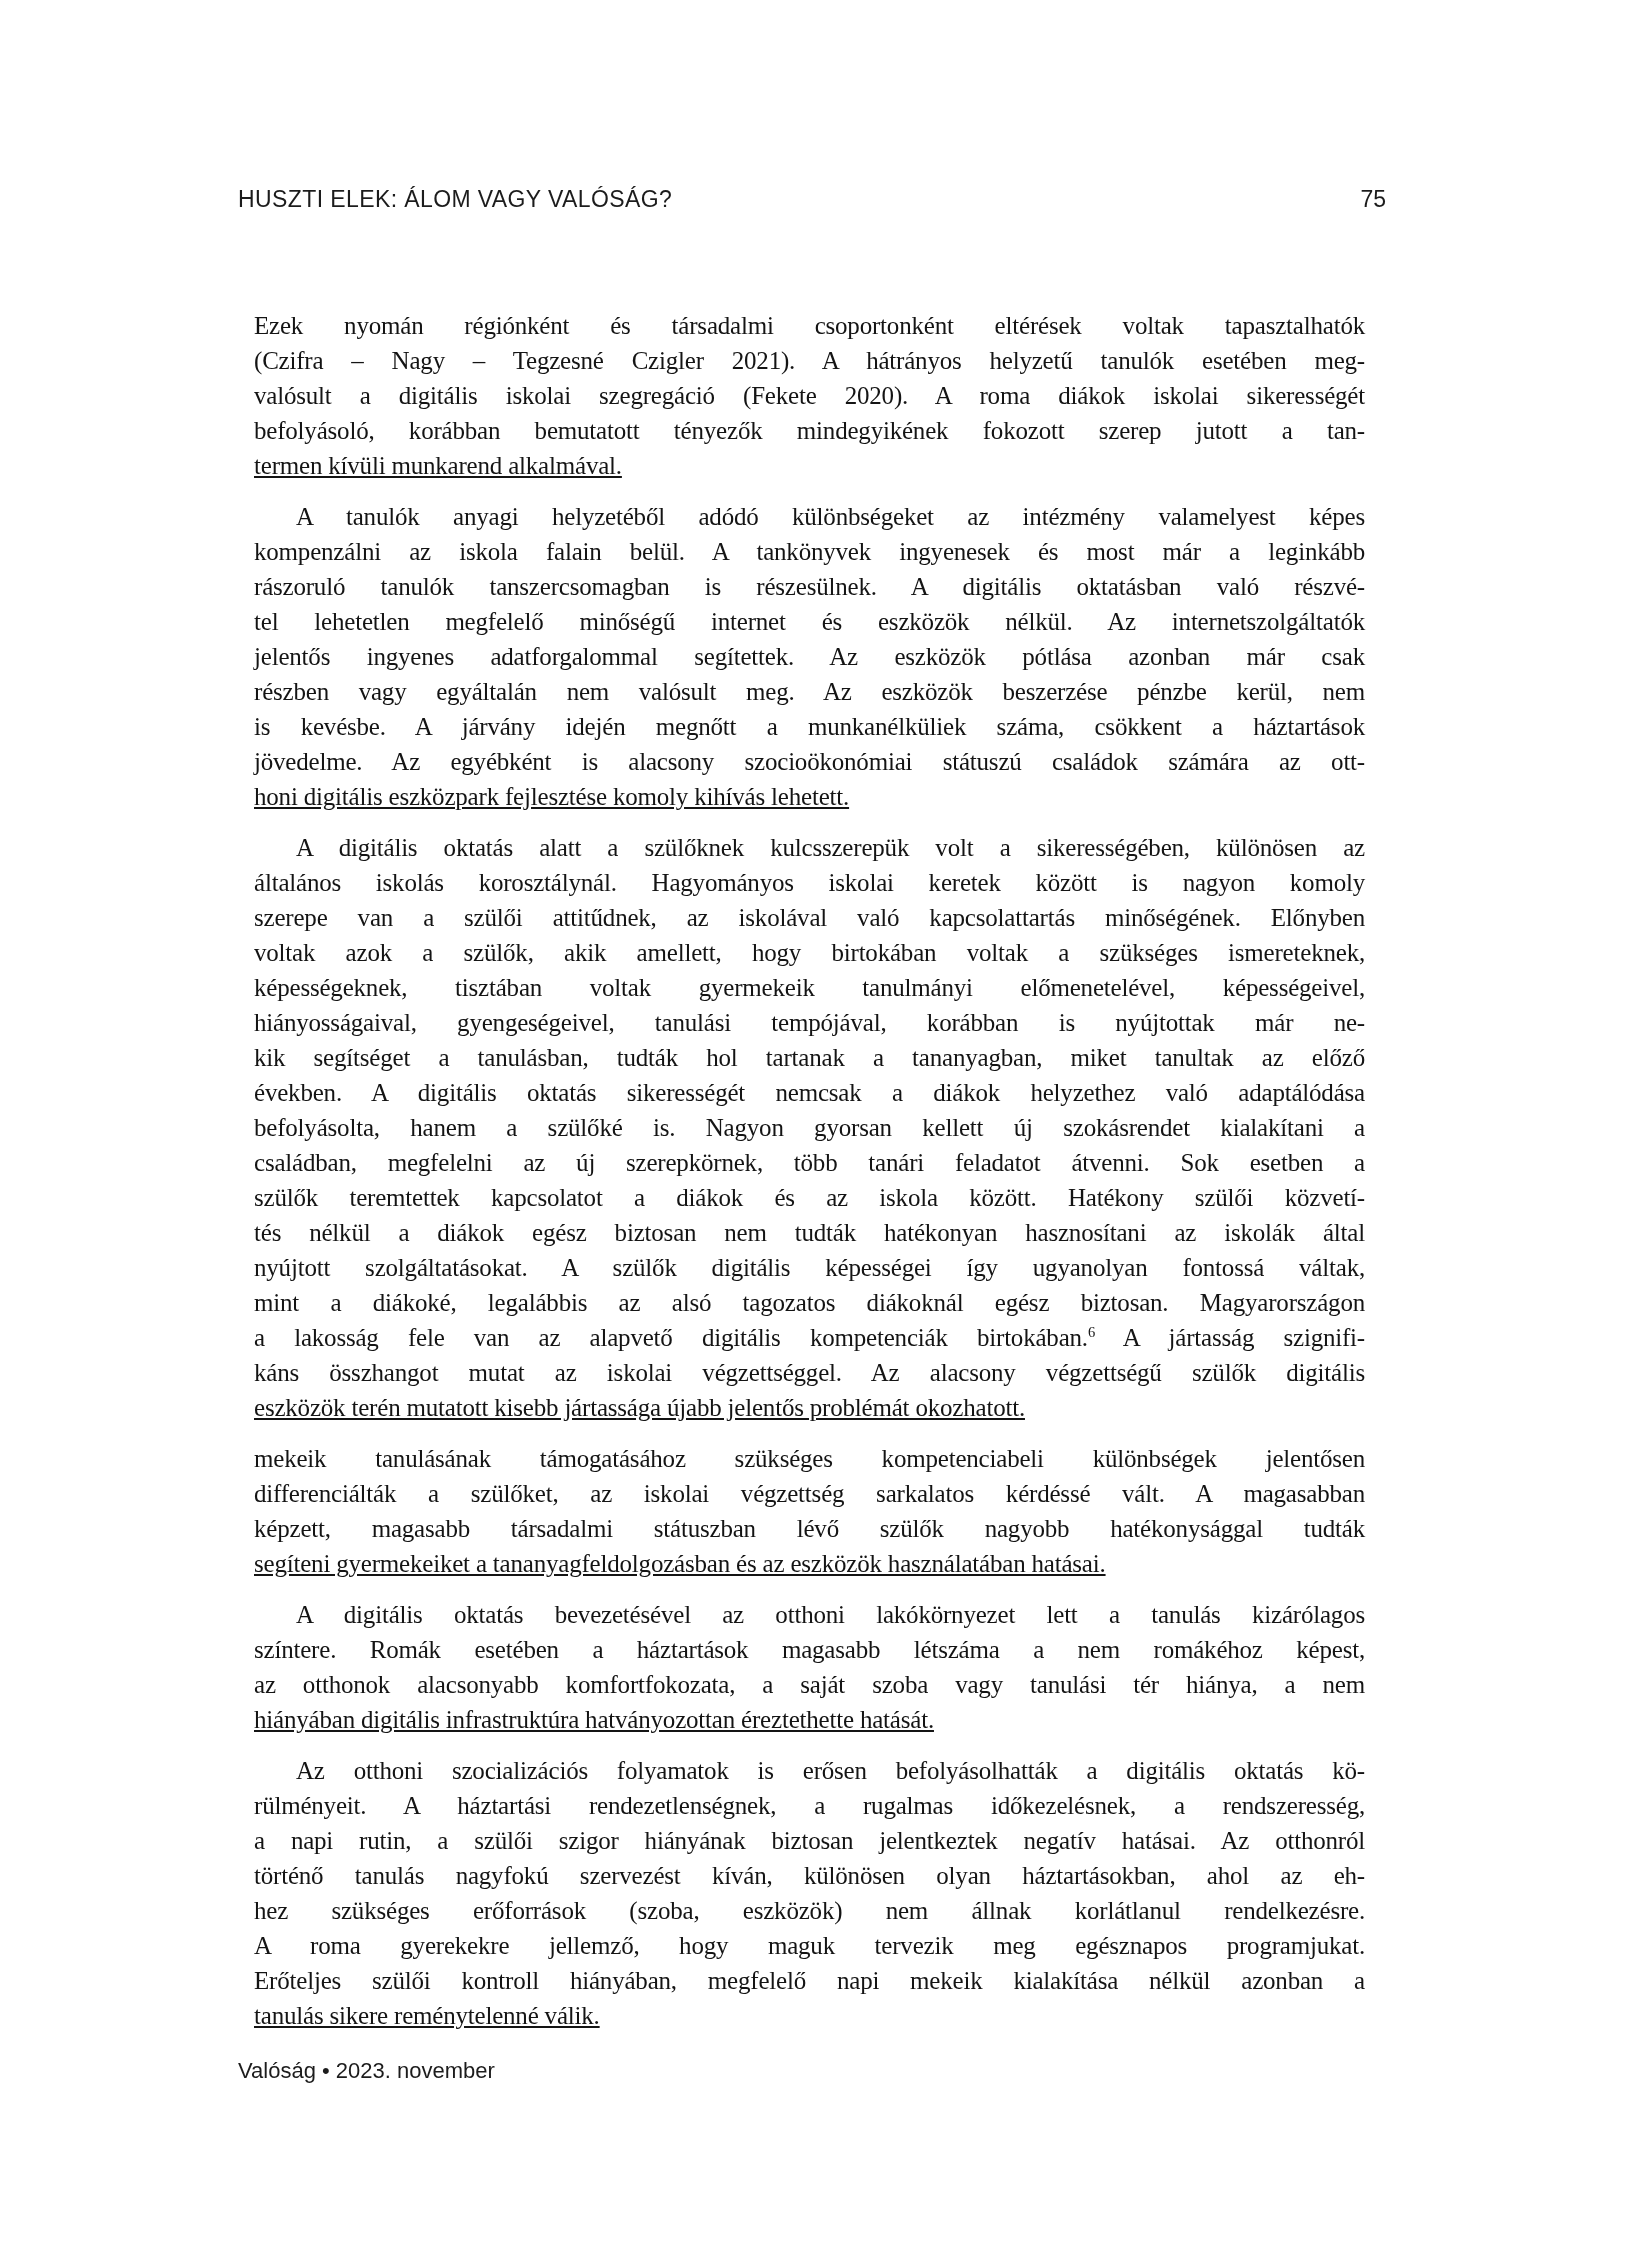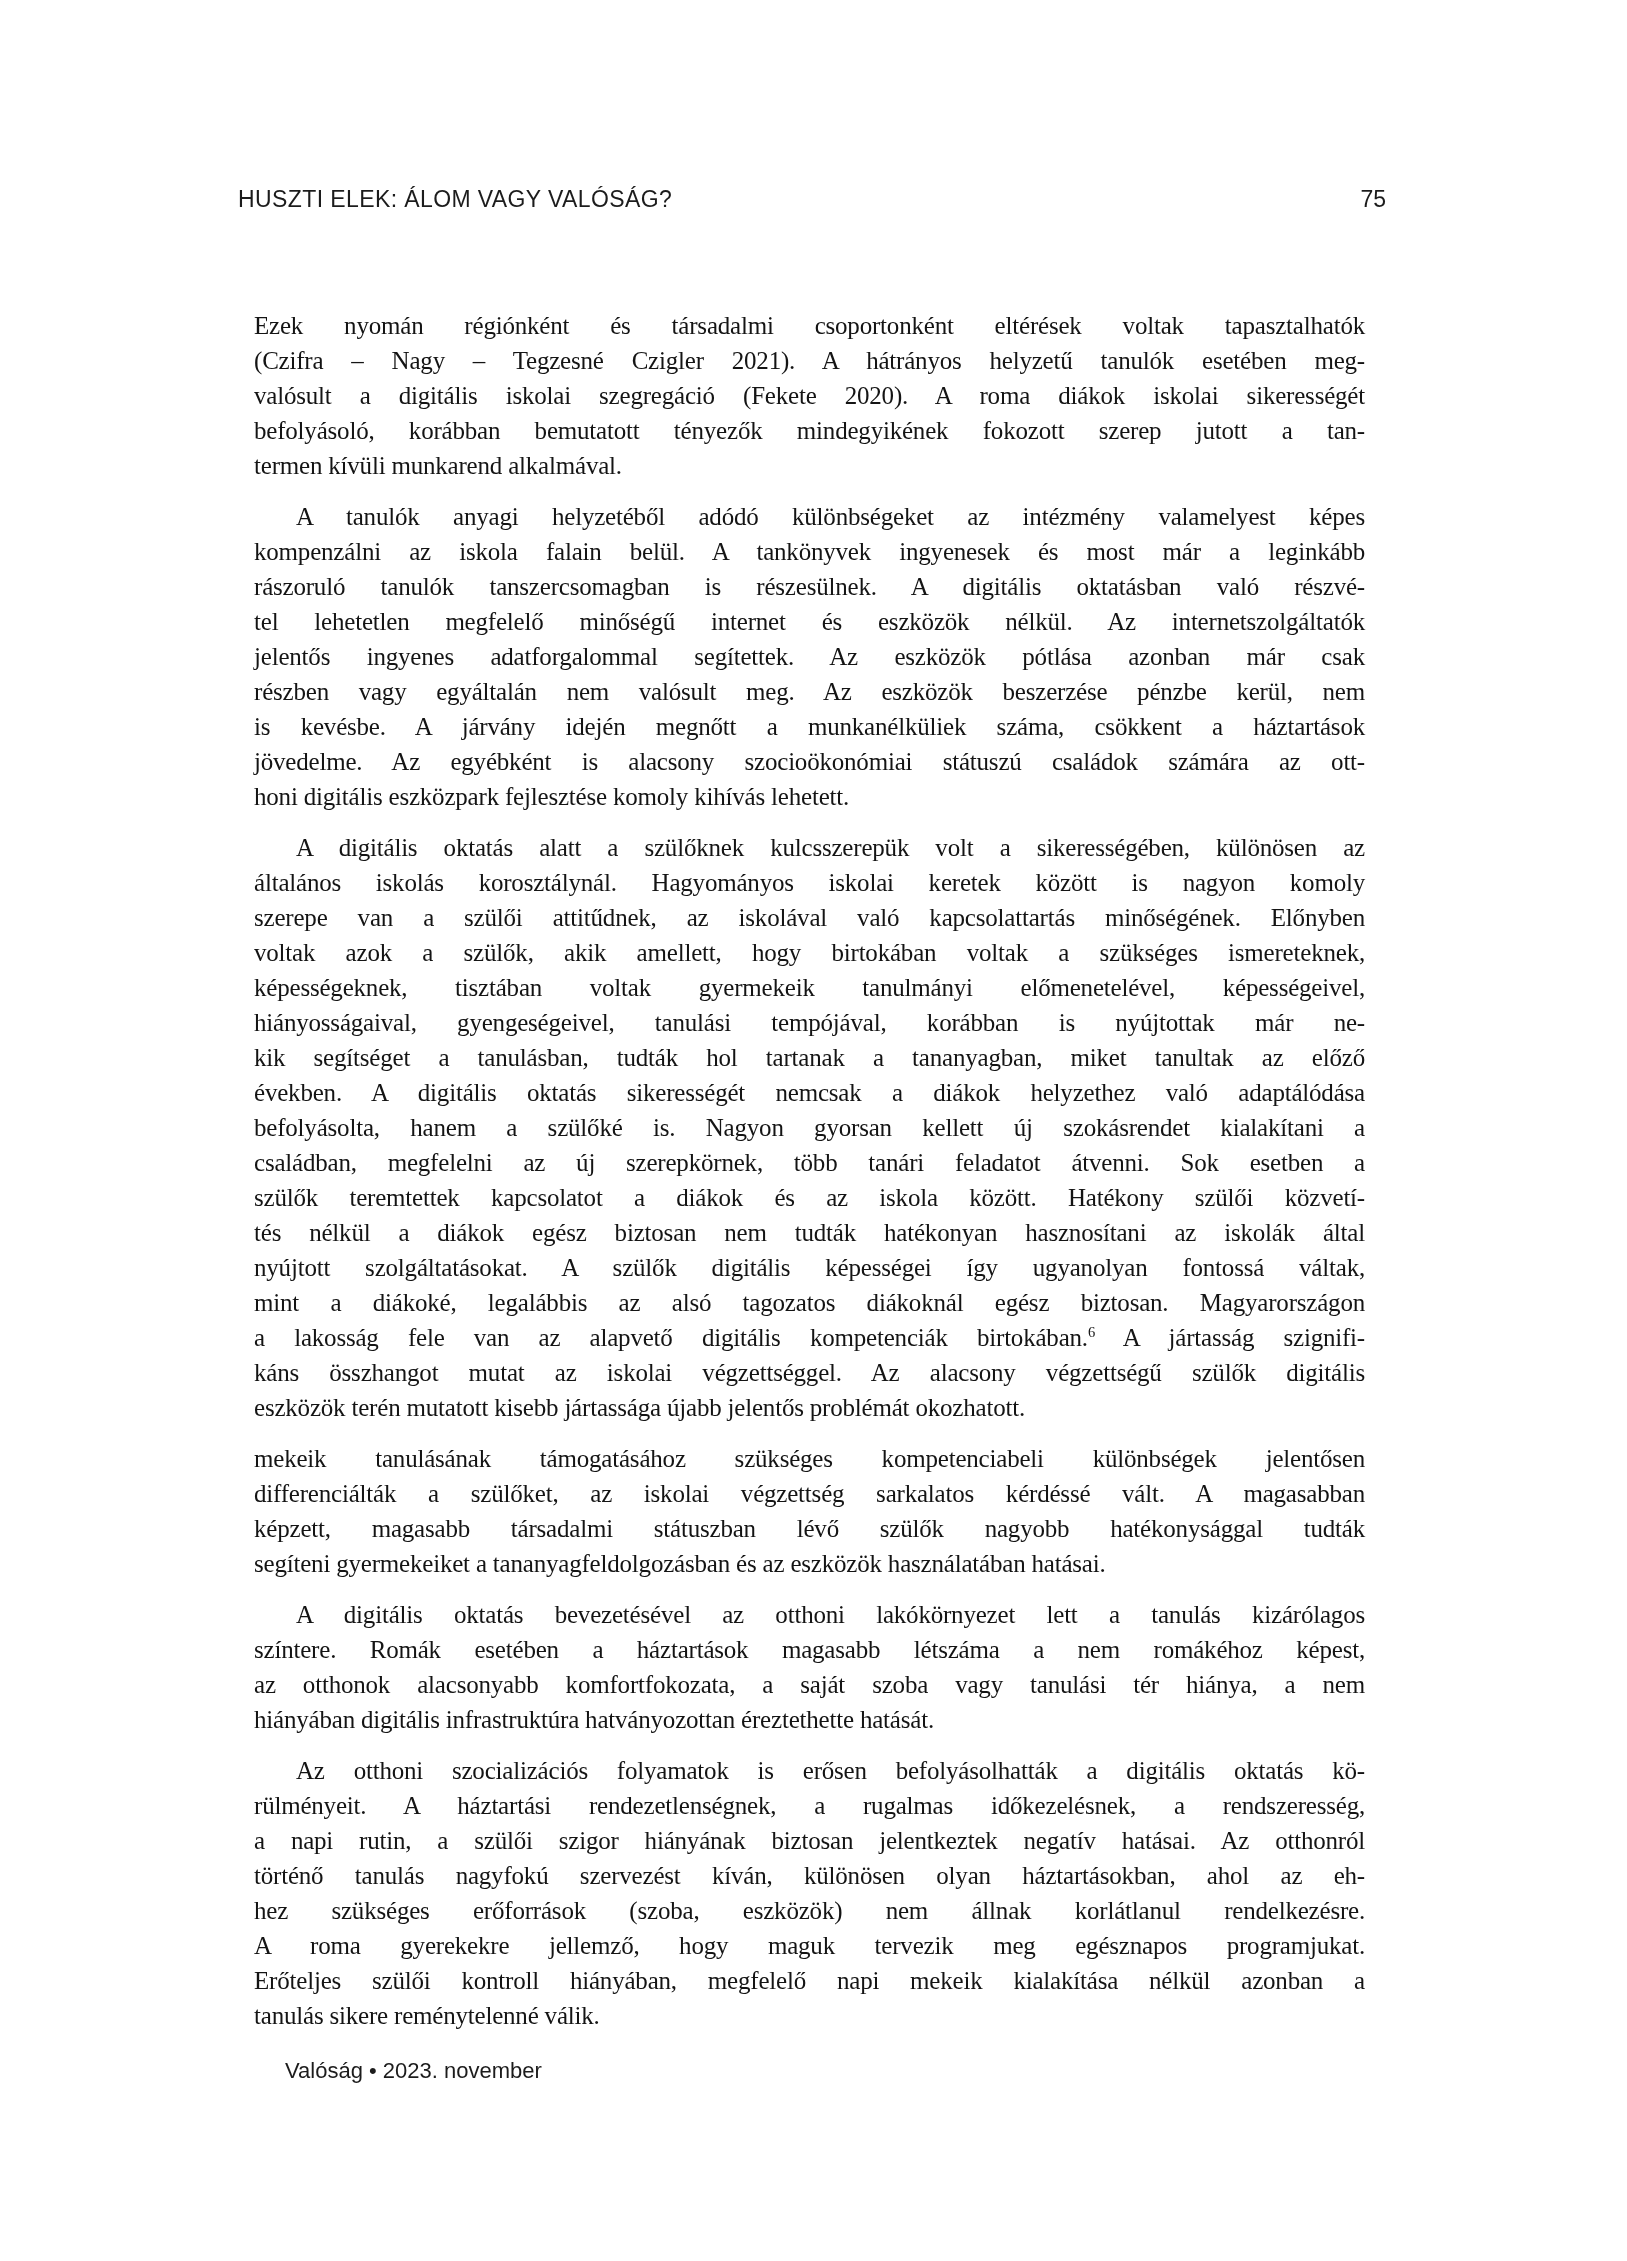--- a/index.html
+++ b/index.html
@@ -46,38 +46,38 @@
   }
   .para { margin: 16px; }
   .line {
     text-align: justify;
     text-align-last: justify;
     text-justify: inter-word;
   }
   .line.last {
     text-align: right;
     text-align-last: left;
+    text-decoration: underline;
   }
   .line.first-indent {
     text-indent: 42px;
   }
   .line sup {
     font-size: 0.58em;
     line-height: 0;
     vertical-align: super;
   }
   .page-footer {
     position: absolute;
     top: 2058px;
     left: 238px;
     font-family: "Liberation Sans", sans-serif;
     font-size: 22px;
     color: #1c1c1c;
     white-space: nowrap;
-    margin-left: 47px;
   }
 </style>
 </head>
 <body>
 
 <div class="page">
 
   <div class="running-header">
     <span class="running-title">HUSZTI ELEK: ÁLOM VAGY VALÓSÁG?</span>
     <span class="page-number">75</span>

